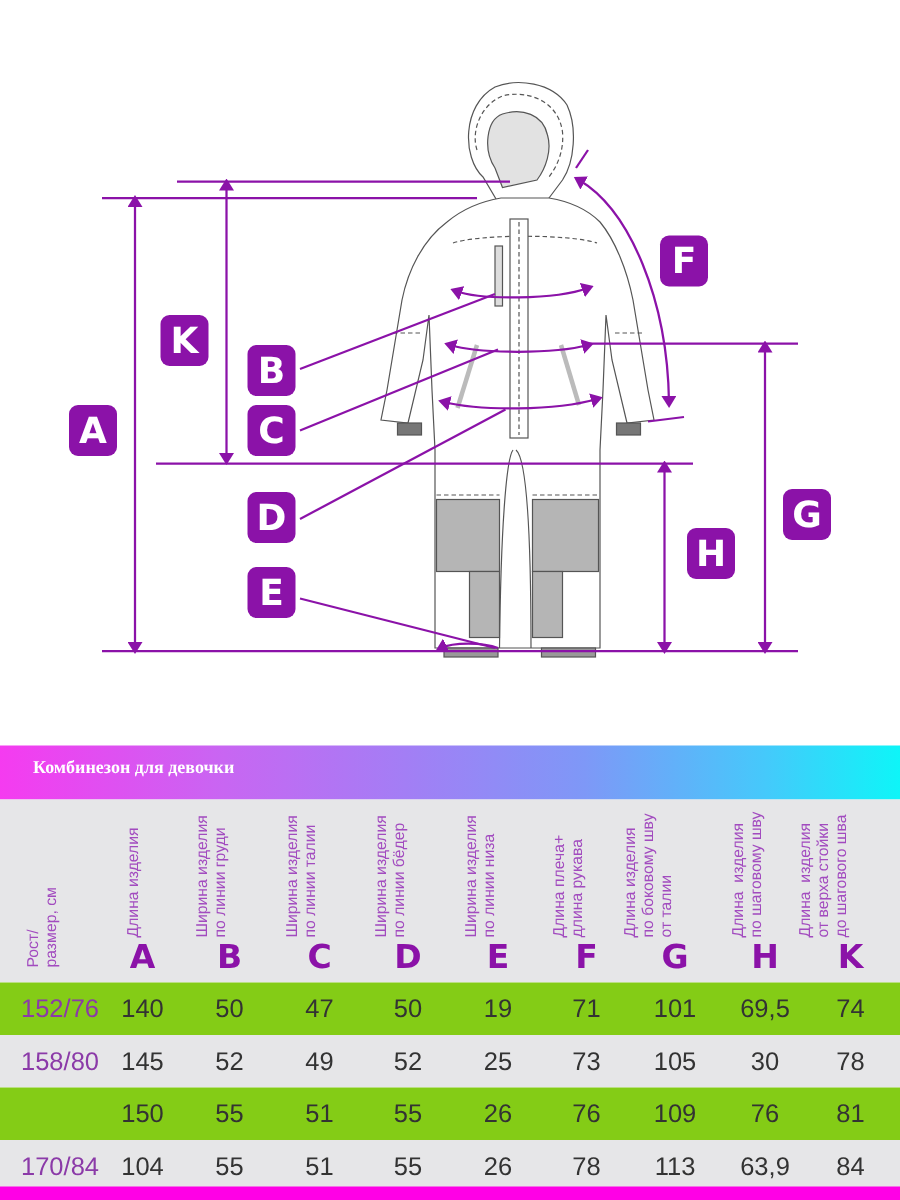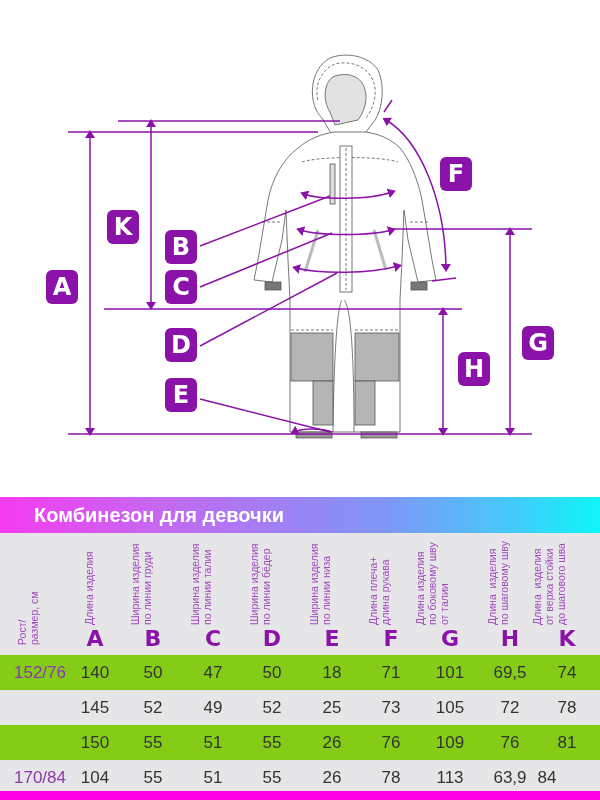--- a/index.html
+++ b/index.html
@@ -15,21 +15,21 @@
       font-family: "DejaVu Sans", sans-serif; font-weight: bold; font-size: 24px;
       display: flex; align-items: center; justify-content: center; line-height: 1;
     }
 
     #title-bar {
       position: absolute; left: 0; top: 497px; width: 600px; height: 36px;
       background: linear-gradient(90deg, #f53bf0 0%, #c866f2 25%, #a37ef5 45%, #7e98f7 65%, #45c9fb 85%, #0ef5f8 100%);
     }
     #title-bar .title {
       position: absolute; left: 22px; top: 7px; color: #ffffff;
-      font-family: Liberation Sans, sans-serif; font-weight: bold; font-size: 20px; margin-left: 12px;
+      font-family: Liberation Serif, serif; font-weight: bold; font-size: 12px;
     }
 
     #table { position: absolute; left: 0; top: 533px; width: 600px; height: 267px; }
     .thead { position: absolute; left: 0; top: 0; width: 600px; height: 122px; background: #e6e6e8; }
     .col-head { position: absolute; top: 0; height: 122px; }
     .col-head .desc {
       position: absolute; bottom: 30px; left: 50%;
       transform-origin: left bottom;
       transform: rotate(-90deg);
       color: #a24bbf; font-family: "Liberation Sans", sans-serif; font-size: 10.5px; line-height: 12px;
@@ -201,36 +201,37 @@
       <span class="letter">K</span>
     </div>
   </div>
 
   <div class="row odd" style="top:122px;">
     <span class="cell size" style="left:14px;width:60px;">152/76</span>
     <span class="cell" style="left:70px;width:50px;">140</span>
     <span class="cell" style="left:128px;width:50px;">50</span>
     <span class="cell" style="left:188px;width:50px;">47</span>
     <span class="cell" style="left:247px;width:50px;">50</span>
-    <span class="cell" style="left:307px;width:50px;">18</span>
+    <span class="cell" style="left:307px;width:50px;">19</span>
     <span class="cell" style="left:366px;width:50px;">71</span>
     <span class="cell" style="left:425px;width:50px;">101</span>
     <span class="cell" style="left:485px;width:50px;">69,5</span>
     <span class="cell" style="left:542px;width:50px;">74</span>
   </div>
 
   <div class="row even" style="top:157px;">
+    <span class="cell size" style="left:14px;width:60px;">158/80</span>
     <span class="cell" style="left:70px;width:50px;">145</span>
     <span class="cell" style="left:128px;width:50px;">52</span>
     <span class="cell" style="left:188px;width:50px;">49</span>
     <span class="cell" style="left:247px;width:50px;">52</span>
     <span class="cell" style="left:307px;width:50px;">25</span>
     <span class="cell" style="left:366px;width:50px;">73</span>
     <span class="cell" style="left:425px;width:50px;">105</span>
-    <span class="cell" style="left:485px;width:50px;">72</span>
+    <span class="cell" style="left:485px;width:50px;">30</span>
     <span class="cell" style="left:542px;width:50px;">78</span>
   </div>
 
   <div class="row odd" style="top:192px;">
     <span class="cell" style="left:70px;width:50px;">150</span>
     <span class="cell" style="left:128px;width:50px;">55</span>
     <span class="cell" style="left:188px;width:50px;">51</span>
     <span class="cell" style="left:247px;width:50px;">55</span>
     <span class="cell" style="left:307px;width:50px;">26</span>
     <span class="cell" style="left:366px;width:50px;">76</span>
@@ -242,17 +243,17 @@
   <div class="row even" style="top:227px;">
     <span class="cell size" style="left:14px;width:60px;">170/84</span>
     <span class="cell" style="left:70px;width:50px;">104</span>
     <span class="cell" style="left:128px;width:50px;">55</span>
     <span class="cell" style="left:188px;width:50px;">51</span>
     <span class="cell" style="left:247px;width:50px;">55</span>
     <span class="cell" style="left:307px;width:50px;">26</span>
     <span class="cell" style="left:366px;width:50px;">78</span>
     <span class="cell" style="left:425px;width:50px;">113</span>
     <span class="cell" style="left:485px;width:50px;">63,9</span>
-    <span class="cell" style="left:522px;width:50px;">84</span>
+    <span class="cell" style="left:542px;width:50px;">84</span>
   </div>
 </div>
 
 <div id="bottom-bar"></div>
 
 </body></html>

